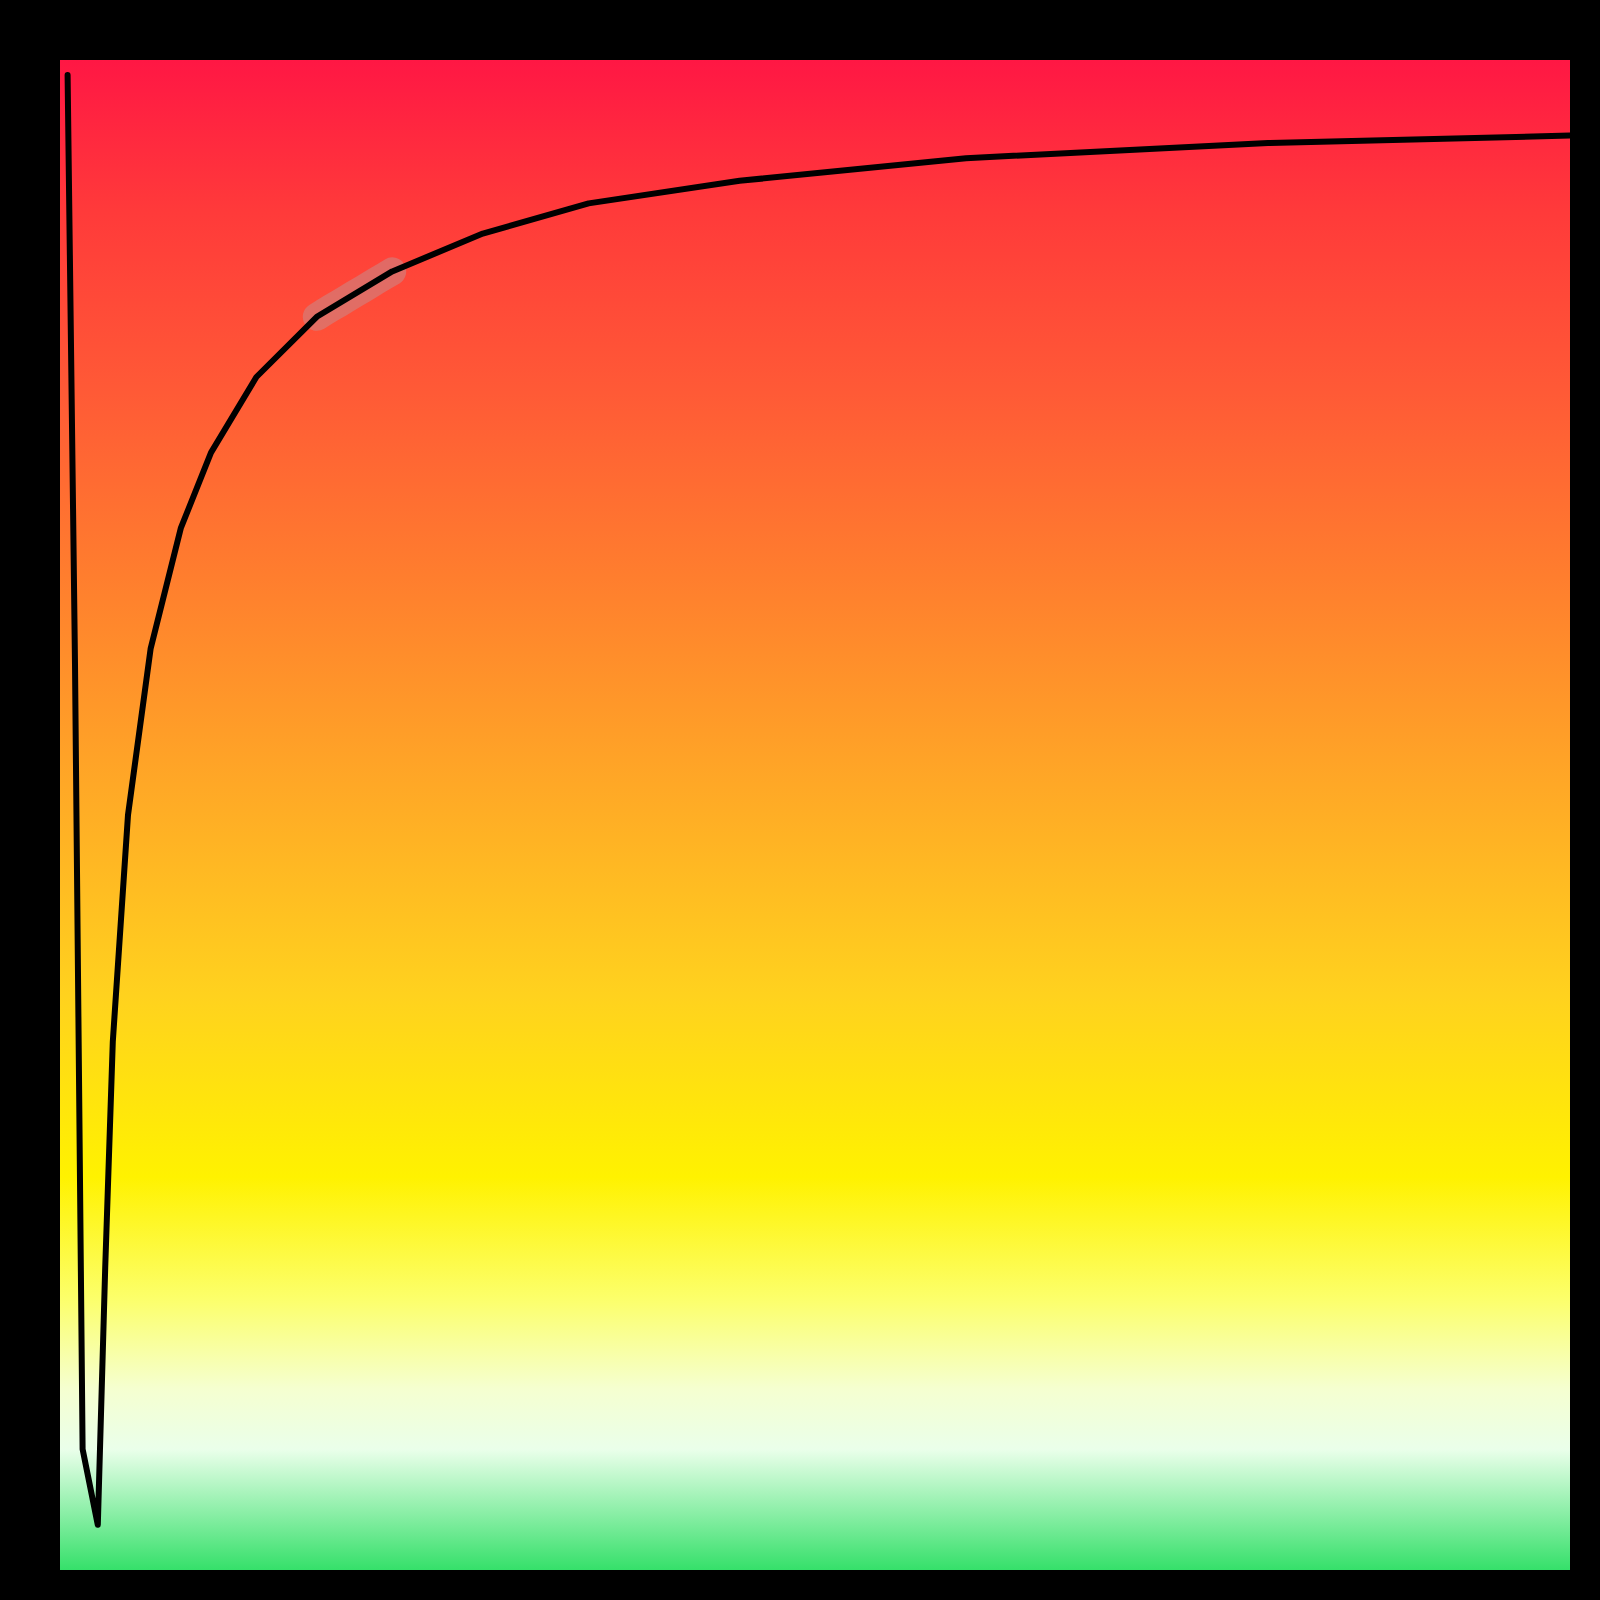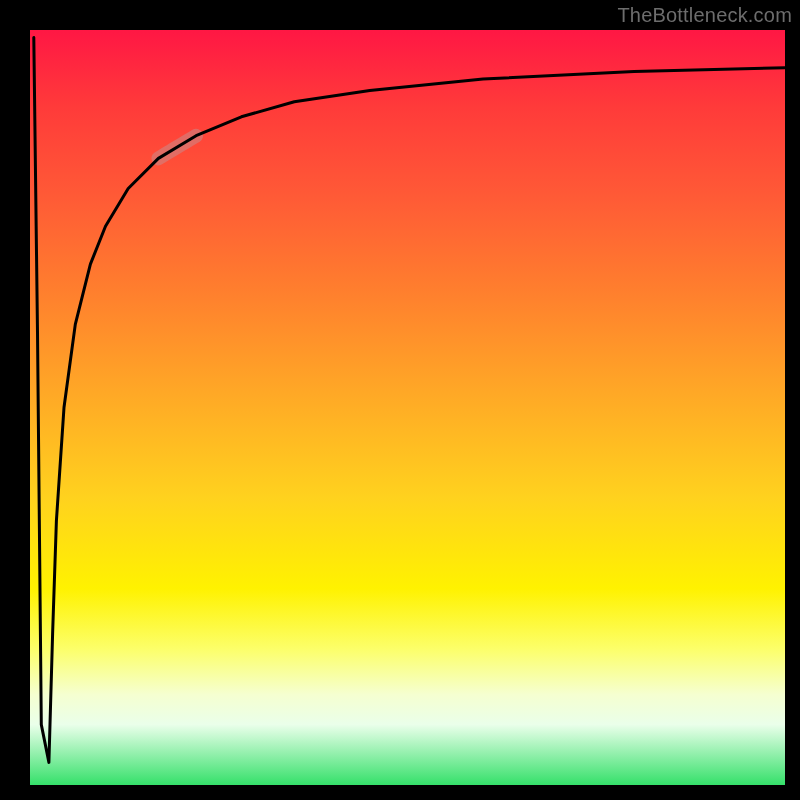--- a/index.html
+++ b/index.html
@@ -53,21 +53,20 @@
     color: #6d6d6d;
     font-size: 20px;
     letter-spacing: 0.2px;
     user-select: none;
   }
 </style>
 </head>
 <body>
 
 <div class="wrap">
-  <div class="attribution">TheBottleneck.com</div>
 
   <div class="plot-area">
     <div class="gradient"></div>
 
     <svg class="curve" viewBox="0 0 755 755" preserveAspectRatio="none">
       <path d="M128.4 128.4 L132.1 126.1 L135.9 123.8 L139.7 121.6 L143.4 119.3 L147.2 117.0 L151.0 114.8 L154.8 112.5 L158.5 110.2 L162.3 108.0 L166.1 105.7" id="hlpath" stroke="#c98b8b" stroke-opacity="0.55" stroke-width="14" stroke-linecap="round" fill="none"></path>
       <path d="M3.8 7.5 L7.5 302.0 L11.3 694.6 L18.9 732.4 L22.6 604.0 L26.4 490.8 L34.0 377.5 L45.3 294.4 L60.4 234.1 L75.5 196.3 L98.2 158.5 L128.4 128.4 L166.1 105.7 L211.4 86.8 L264.3 71.7 L339.8 60.4 L453.0 49.1 L604.0 41.5 L755.0 37.8" id="mainpath" stroke="#000" stroke-width="3" fill="none" stroke-linejoin="round" stroke-linecap="round"></path>
     </svg>
   </div>
 </div>

